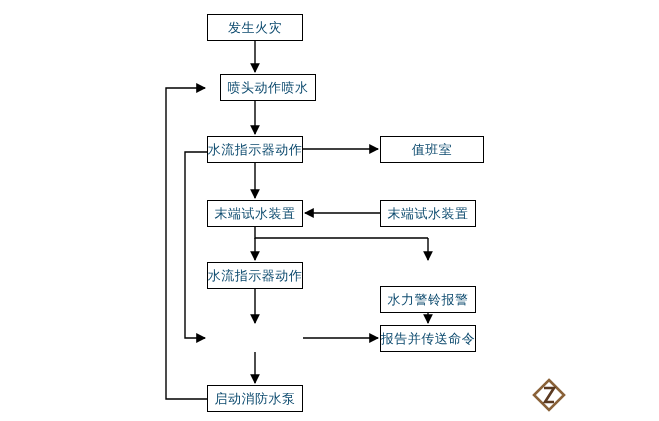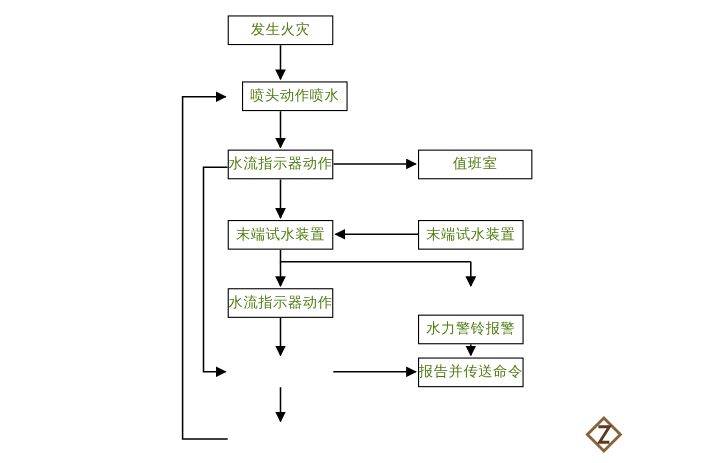--- a/index.html
+++ b/index.html
@@ -27,21 +27,21 @@
   }
   .node {
     position: absolute;
     box-sizing: border-box;
     border: 1px solid #000000;
     background: #ffffff;
     display: flex;
     align-items: center;
     justify-content: center;
     font-size: 13px;
-    color: #4d7c0f;
+    color: #0c4a6e;
     letter-spacing: 0.5px;
     white-space: nowrap;
     line-height: 1;
   }
   
   #node-fire      { left: 207px; top: 14px;  width: 96px; height: 27px; }
   #node-spray     { left: 220px; top: 74px;  width: 96px; height: 27px; }
   #node-flow      { left: 207px; top: 136px; width: 96px; height: 27px; }
   #node-wetvalve  { left: 207px; top: 200px; width: 96px; height: 27px; }
   #node-pressure  { left: 207px; top: 262px; width: 96px; height: 27px; }
@@ -138,20 +138,21 @@
 
   <div class="node" id="node-spray">喷头动作喷水</div>
 
   <div class="node" id="node-flow">水流指示器动作</div>
 
   <div class="node" id="node-wetvalve">末端试水装置</div>
 
   <div class="node" id="node-pressure">水流指示器动作</div>
 
 
+  <div class="node" id="node-pump">启动消防水泵</div>
 
   <div class="node" id="node-dutyroom">值班室</div>
 
   <div class="node" id="node-endtest">末端试水装置</div>
 
   <div class="node" id="node-bell">水力警铃报警</div>
 
   <div class="node" id="node-report">报告并传送命令</div>
 
   <div id="logo">

